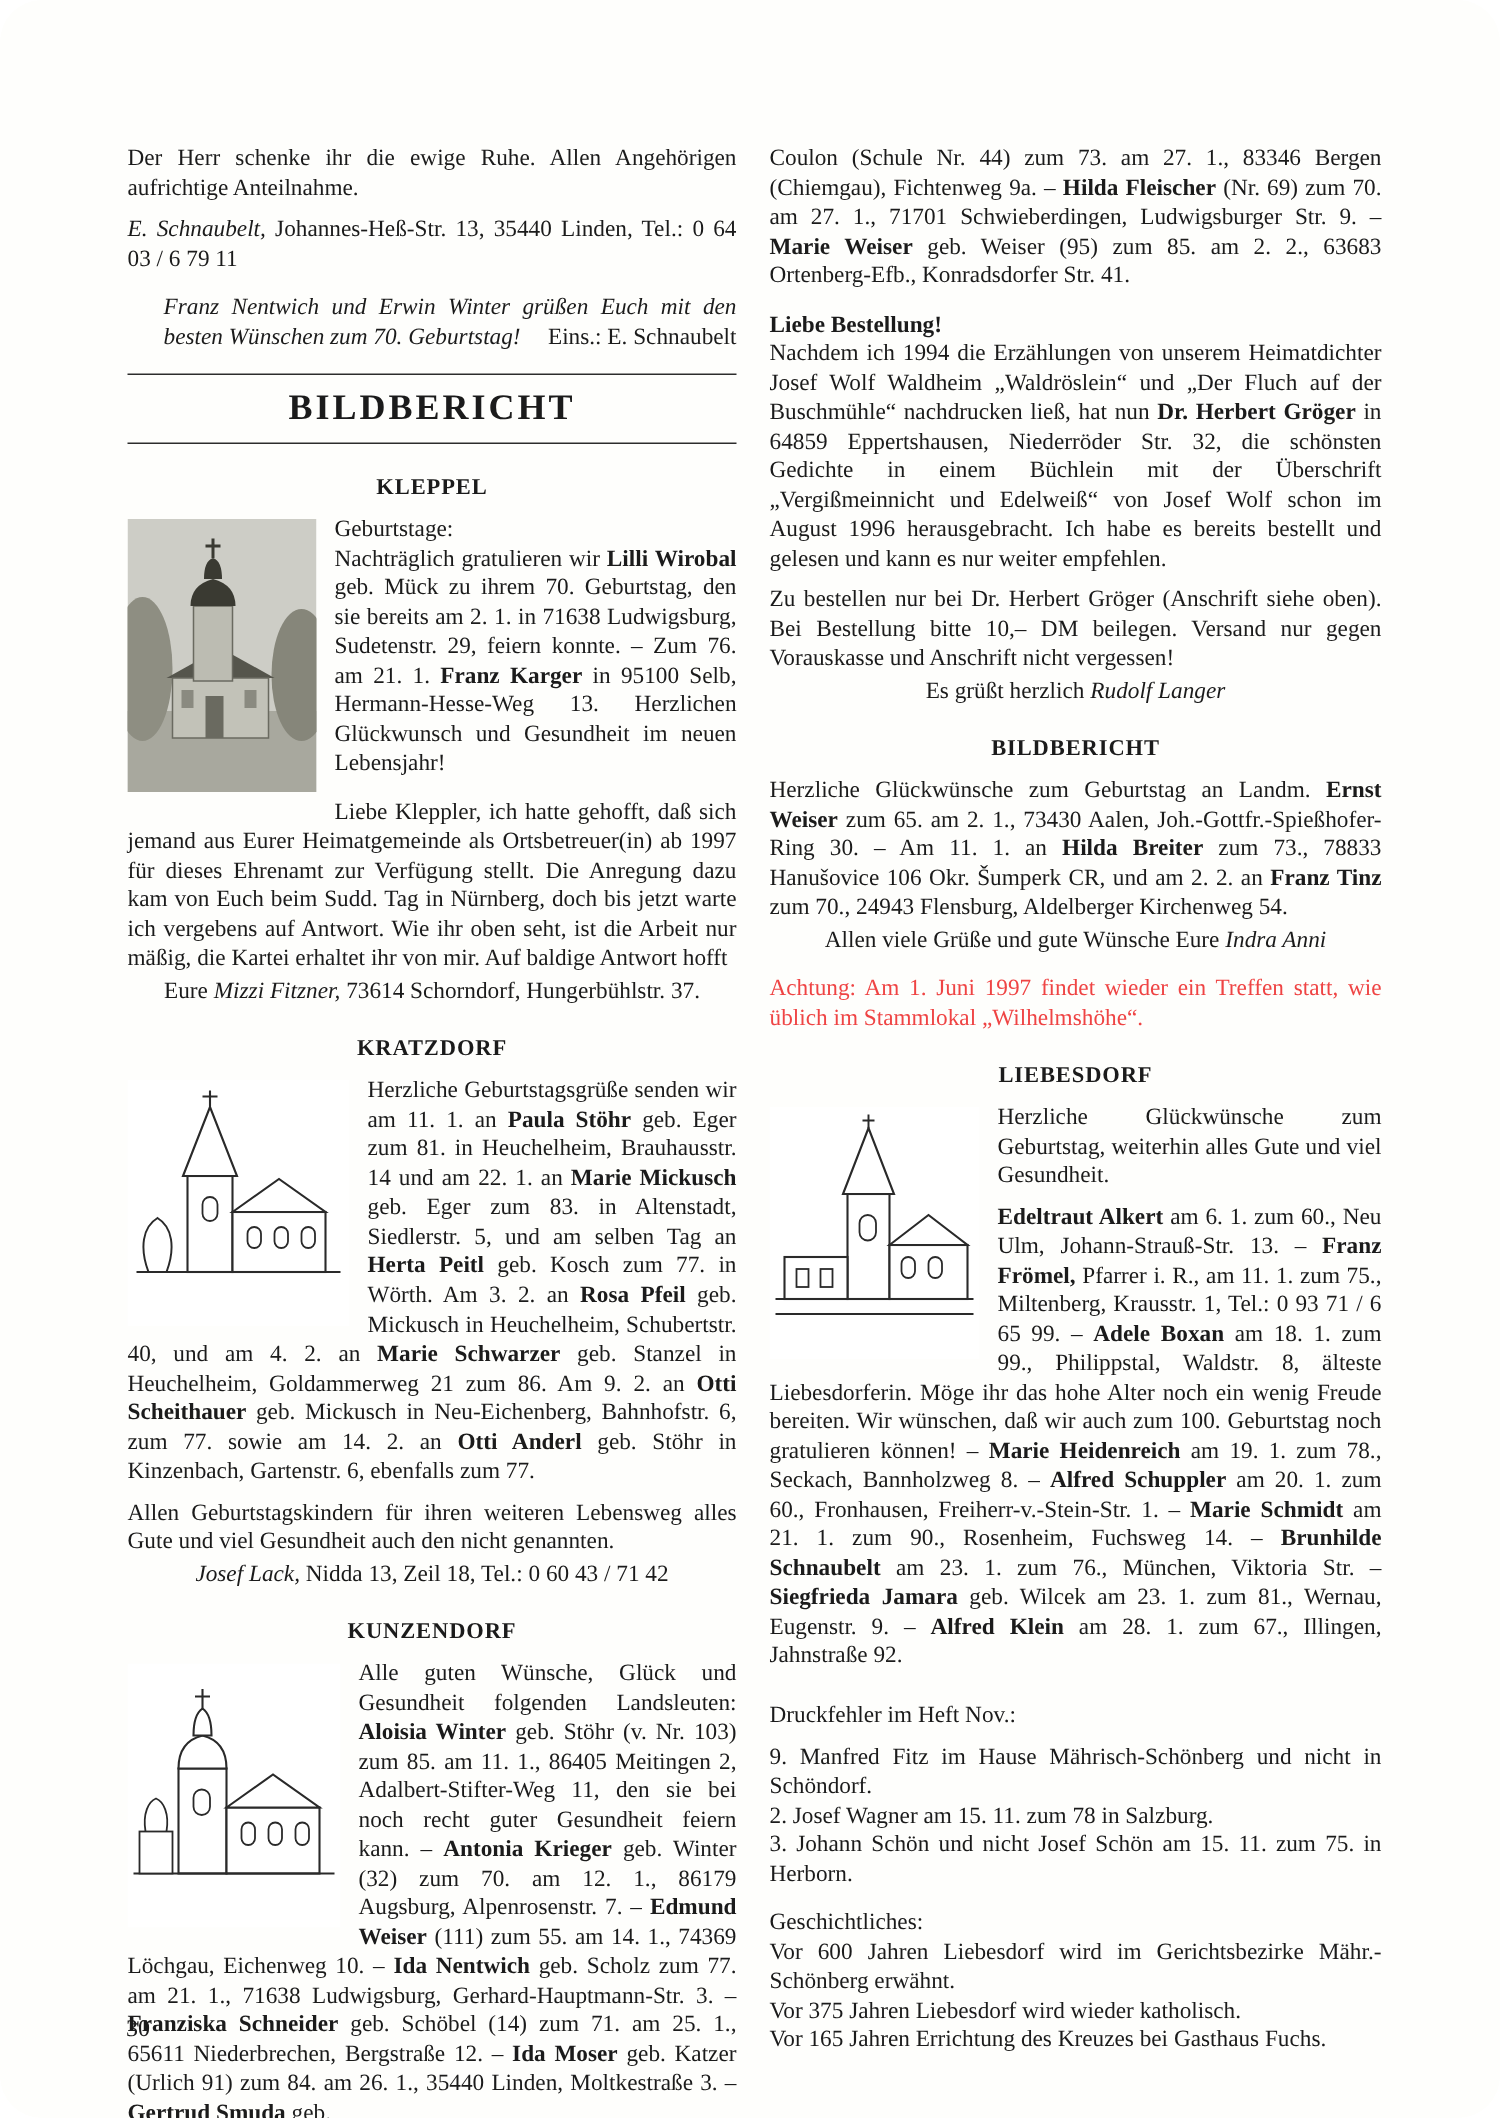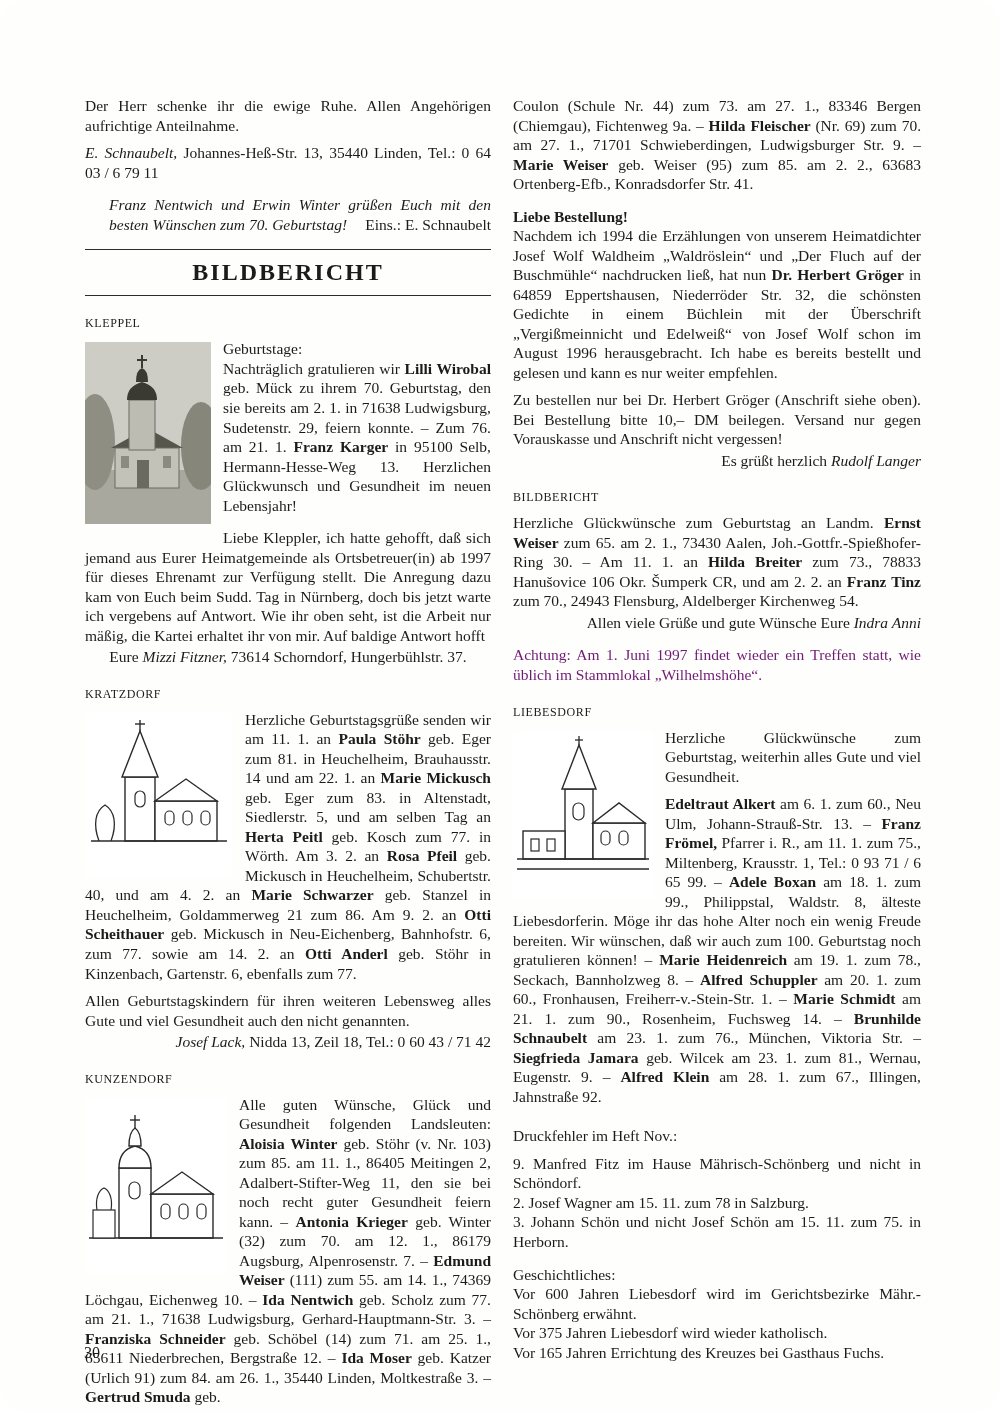--- a/index.html
+++ b/index.html
@@ -21,42 +21,42 @@
   .col-left  { left:85px;  width:406px; }
   .col-right { left:513px; width:408px; }
 
   .para { margin:0; }
   .mt-sm { margin-top:8px; }
   .mt-md { margin-top:13px; }
   .mt-lg { margin-top:20px; }
 
   .italic { font-style:italic;margin-left:24px; }
   .attribution { text-align:right; margin-top:-19.5px; }
-  .sig-right { text-align:right; margin-top:2px; }
+  .sig-right { text-align:center; margin-top:2px; }
   .sig-indent { text-align:center; margin-top:2px; }
 
   .rule { border:none; border-top:1.6px solid #2c2c2c; height:0; }
   .bildbericht-block { margin-top:15px; }
   .bildbericht-title {
     text-align:center; font-weight:bold;
     font-size:24px; letter-spacing:2px;
     padding:7px 0 8px;
   }
 
   .section-title {
-    font-weight:normal;
-    font-size:12px; letter-spacing:0.6px;
+    text-align:center; font-weight:bold;
+    font-size:15px; letter-spacing:0.6px;
     margin:20px 0 8px;
   }
   .inline-head { font-weight:bold; }
 
   .church-img { float:left; margin:3px 12px 4px 0; }
   .church-img svg { display:block; }
 
-  .note-grey { color:#701a75; margin-top:13px; }
+  .note-grey { color:#ef4444; margin-top:13px; }
 
   .page-number {
     position:absolute; left:84px; top:1344px;
     font-size:16px;
   }
   .clearfix::after { content:""; display:block; clear:both; }
 </style>
 </head>
 <body>
 

